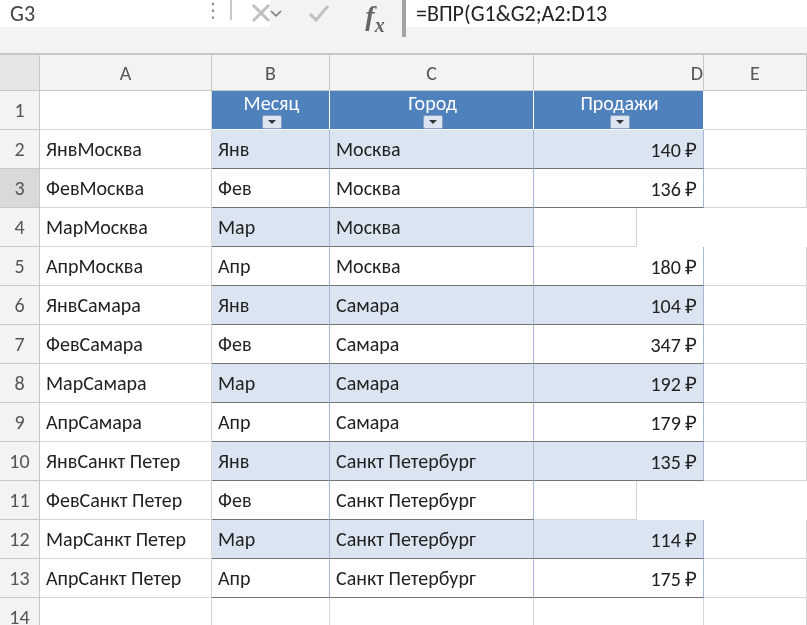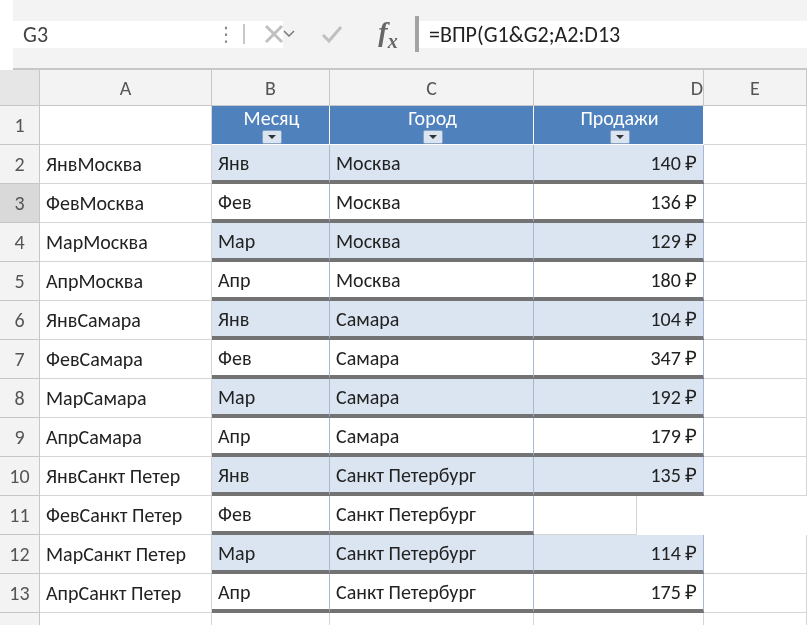--- a/index.html
+++ b/index.html
@@ -8,25 +8,24 @@
     font-family: Calibri, Arial, sans-serif;
     font-size: 18px;
     background: #fff;
     color: #222;
     overflow: hidden;
     width: 807px;
     height: 625px;
   }
   .formula-bar {
     display: flex;
-    align-items: center;
-    height: 70px;
+    align-items: flex-start;
+    height: 55px;
     border-bottom: 2px solid #c7c7c7;
     background: #f3f3f3;
-    margin-left: 13px;
   }
   .name-box-wrap {
     display: flex;
     align-items: center;
     width: 196px;
     border-right: 2px solid #c7c7c7;
     background: #fff;
   }
   .name-box {
     flex: 1;
@@ -149,21 +148,21 @@
     display: flex;
     align-items: center;
     justify-content: center;
     border-radius: 2px;
   }
   .table-head .filter-btn svg { width: 10px; height: 6px; fill: #333; }
   .band-odd { background: #dbe5f1; }
   .band-even { background: #ffffff; }
   .tcell {
     border-right: 1px solid #a6b8d4;
-    border-bottom: 4px solid #737373;
+    border-bottom: 1px solid #737373;
   }
 </style>
 </head>
 <body>
 
 <div class="formula-bar">
   <div class="name-box-wrap">
     <input class="name-box" value="G3" style="">
     <div class="name-box-drop">
       <svg viewBox="0 0 12 8">
@@ -245,21 +244,20 @@
         <div class="cell cB tcell band-even">Фев</div>
         <div class="cell cC tcell band-even">Москва</div>
         <div class="cell cD tcell band-even">136 ₽</div>
         <div class="cell cE"></div>
       </div>
       <div class="row">
         <div class="row-head">4</div>
         <div class="cell cA">МарМосква</div>
         <div class="cell cB tcell band-odd">Мар</div>
         <div class="cell cC tcell band-odd">Москва</div>
-        <div class="cell cD tcell band-odd">129 ₽</div>
         <div class="cell cE"></div>
       </div>
       <div class="row">
         <div class="row-head">5</div>
         <div class="cell cA">АпрМосква</div>
         <div class="cell cB tcell band-even">Апр</div>
         <div class="cell cC tcell band-even">Москва</div>
         <div class="cell cD tcell band-even">180 ₽</div>
         <div class="cell cE"></div>
       </div>

